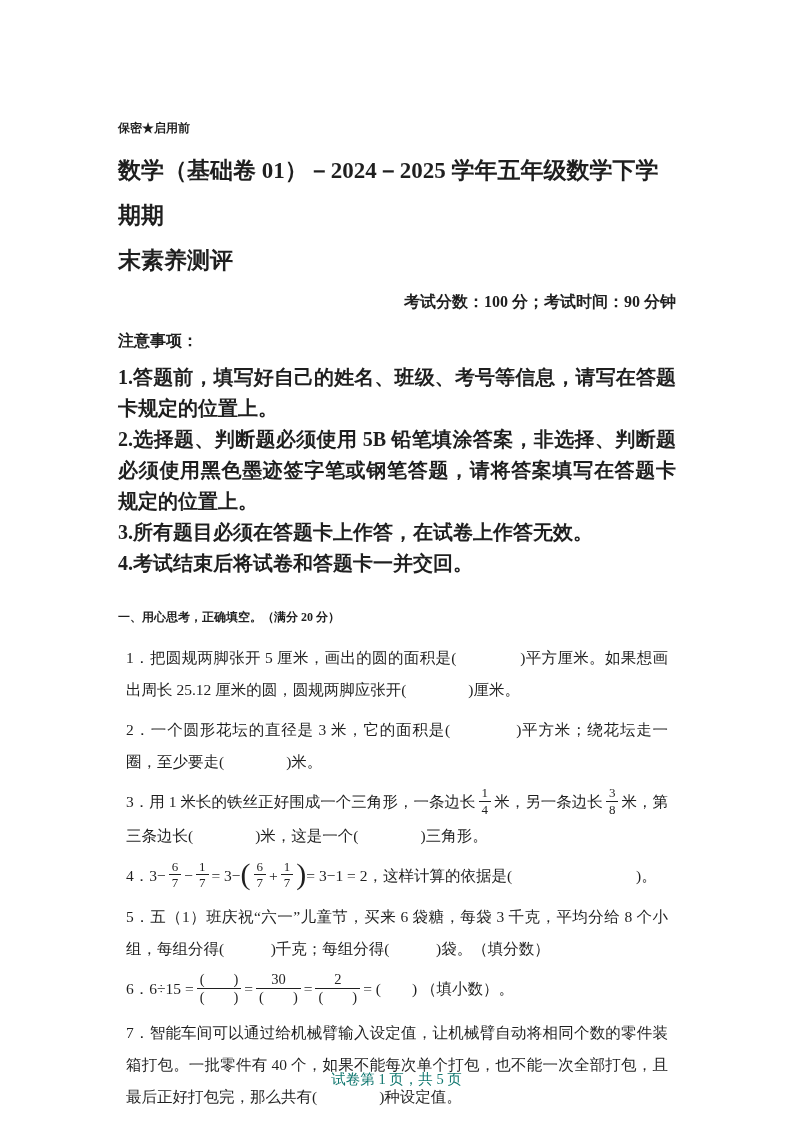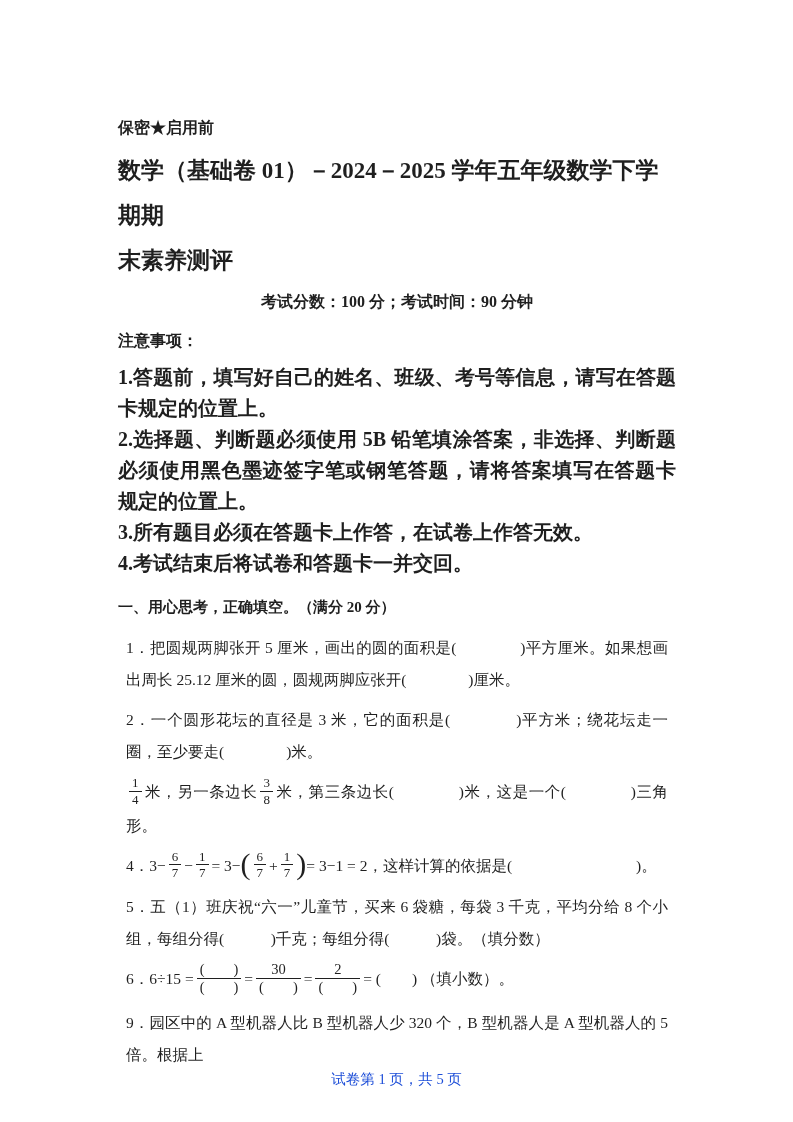--- a/index.html
+++ b/index.html
@@ -9,55 +9,55 @@
     height: 1122px;
     background: #ffffff;
     color: #1f1f1f;
     font-family: "Liberation Serif", "DejaVu Serif", serif;
     overflow: hidden;
   }
   .content {
     padding: 116px 117px 0 118px;
   }
   .secret {
-    font-size: 16px;
+    font-size: 12px;
     font-weight: bold;
     line-height: 24px;
   }
   .title {
     margin: 8px 0 0 0;
     font-size: 23px;
     font-weight: bold;
     text-align: left;
     line-height: 45px;
   }
   .title .tl { display: block; }
   .meta {
     margin: 6px 0 0 0;
     font-size: 16px;
     font-weight: bold;
-    text-align: center;
+    text-align: right;
     line-height: 26px;
   }
   .notes-title {
     margin: 10px 0 6px 0;
     font-size: 16px;
     font-weight: bold;
     line-height: 31px;
   }
   .note {
     margin: 0;
     font-size: 20px;
     font-weight: bold;
     line-height: 31px;
     text-align: justify;
   }
   .section-heading {
-    margin: 12px 0 0 0;
-    font-size: 15px;
+    margin: 22px 0 0 0;
+    font-size: 12px;
     font-weight: bold;
     line-height: 33px;
   }
   .q {
     margin: 8px;
     font-size: 15.5px;
     line-height: 32px;
     text-align: justify;
   }
   .frac {
@@ -81,21 +81,21 @@
     top: -3px;
     letter-spacing: 0;
   }
   .footer {
     position: absolute;
     left: 0;
     right: 0;
     top: 1070px;
     text-align: center;
     font-size: 14.5px;
-    color: #1d4ed8;
+    color: #0f766e;
   }
 </style>
 </head>
 <body>
 
 <div class="page">
   <div class="content">
 
     <div class="secret">保密★启用前</div>
 
@@ -111,28 +111,29 @@
     <p class="note">2.选择题、判断题必须使用 5B 铅笔填涂答案，非选择、判断题必须使用黑色墨迹签字笔或钢笔答题，请将答案填写在答题卡规定的位置上。</p>
     <p class="note">3.所有题目必须在答题卡上作答，在试卷上作答无效。</p>
     <p class="note">4.考试结束后将试卷和答题卡一并交回。</p>
 
     <div class="section-heading">一、用心思考，正确填空。（满分 20 分）</div>
 
     <p class="q">1．把圆规两脚张开 5 厘米，画出的圆的面积是(　　　　)平方厘米。如果想画出周长 25.12 厘米的圆，圆规两脚应张开(　　　　)厘米。</p>
 
     <p class="q">2．一个圆形花坛的直径是 3 米，它的面积是(　　　　)平方米；绕花坛走一圈，至少要走(　　　　)米。</p>
 
-    <p class="q"><span class="frac"><span class="fn">1</span><span class="fd">4</span></span><span>米，另一条边长</span><span class="frac"><span class="fn">3</span><span class="fd">8</span></span><span>米，第三条边长(　　　　)米，这是一个(　　　　)三角形。</span></p>
+    <p class="q"><span>3．用 1 米长的铁丝正好围成一个三角形，一条边长</span><span class="frac"><span class="fn">1</span><span class="fd">4</span></span><span>米，另一条边长</span><span class="frac"><span class="fn">3</span><span class="fd">8</span></span><span>米，第三条边长(　　　　)米，这是一个(　　　　)三角形。</span></p>
 
     <p class="q"><span>4．3−</span><span class="frac"><span class="fn">6</span><span class="fd">7</span></span><span>−</span><span class="frac"><span class="fn">1</span><span class="fd">7</span></span><span>= 3−</span><span class="bp">(</span><span class="frac"><span class="fn">6</span><span class="fd">7</span></span><span>+</span><span class="frac"><span class="fn">1</span><span class="fd">7</span></span><span class="bp">)</span><span>= 3−1 = 2，这样计算的依据是(　　　　　　　　)。</span></p>
 
     <p class="q">5．五（1）班庆祝“六一”儿童节，买来 6 袋糖，每袋 3 千克，平均分给 8 个小组，每组分得(　　　)千克；每组分得(　　　)袋。（填分数）</p>
 
     <p class="q"><span>6．6÷15 =</span><span class="frac frac-wide"><span class="fn">(　　)</span><span class="fd">(　　)</span></span><span>=</span><span class="frac frac-wide"><span class="fn">30</span><span class="fd">(　　)</span></span><span>=</span><span class="frac frac-wide"><span class="fn">2</span><span class="fd">(　　)</span></span><span>= (　　) （填小数）。</span></p>
 
+    <p class="q">7．智能车间可以通过给机械臂输入设定值，让机械臂自动将相同个数的零件装箱打包。一批零件有 40 个，如果不能每次单个打包，也不能一次全部打包，且最后正好打包完，那么共有(　　　　)种设定值。</p>
 
 
     <p class="q">9．园区中的 A 型机器人比 B 型机器人少 320 个，B 型机器人是 A 型机器人的 5 倍。根据上</p>
 
   </div>
 
   <div class="footer">试卷第 1 页，共 5 页</div>
 </div>
 
 </body></html>

